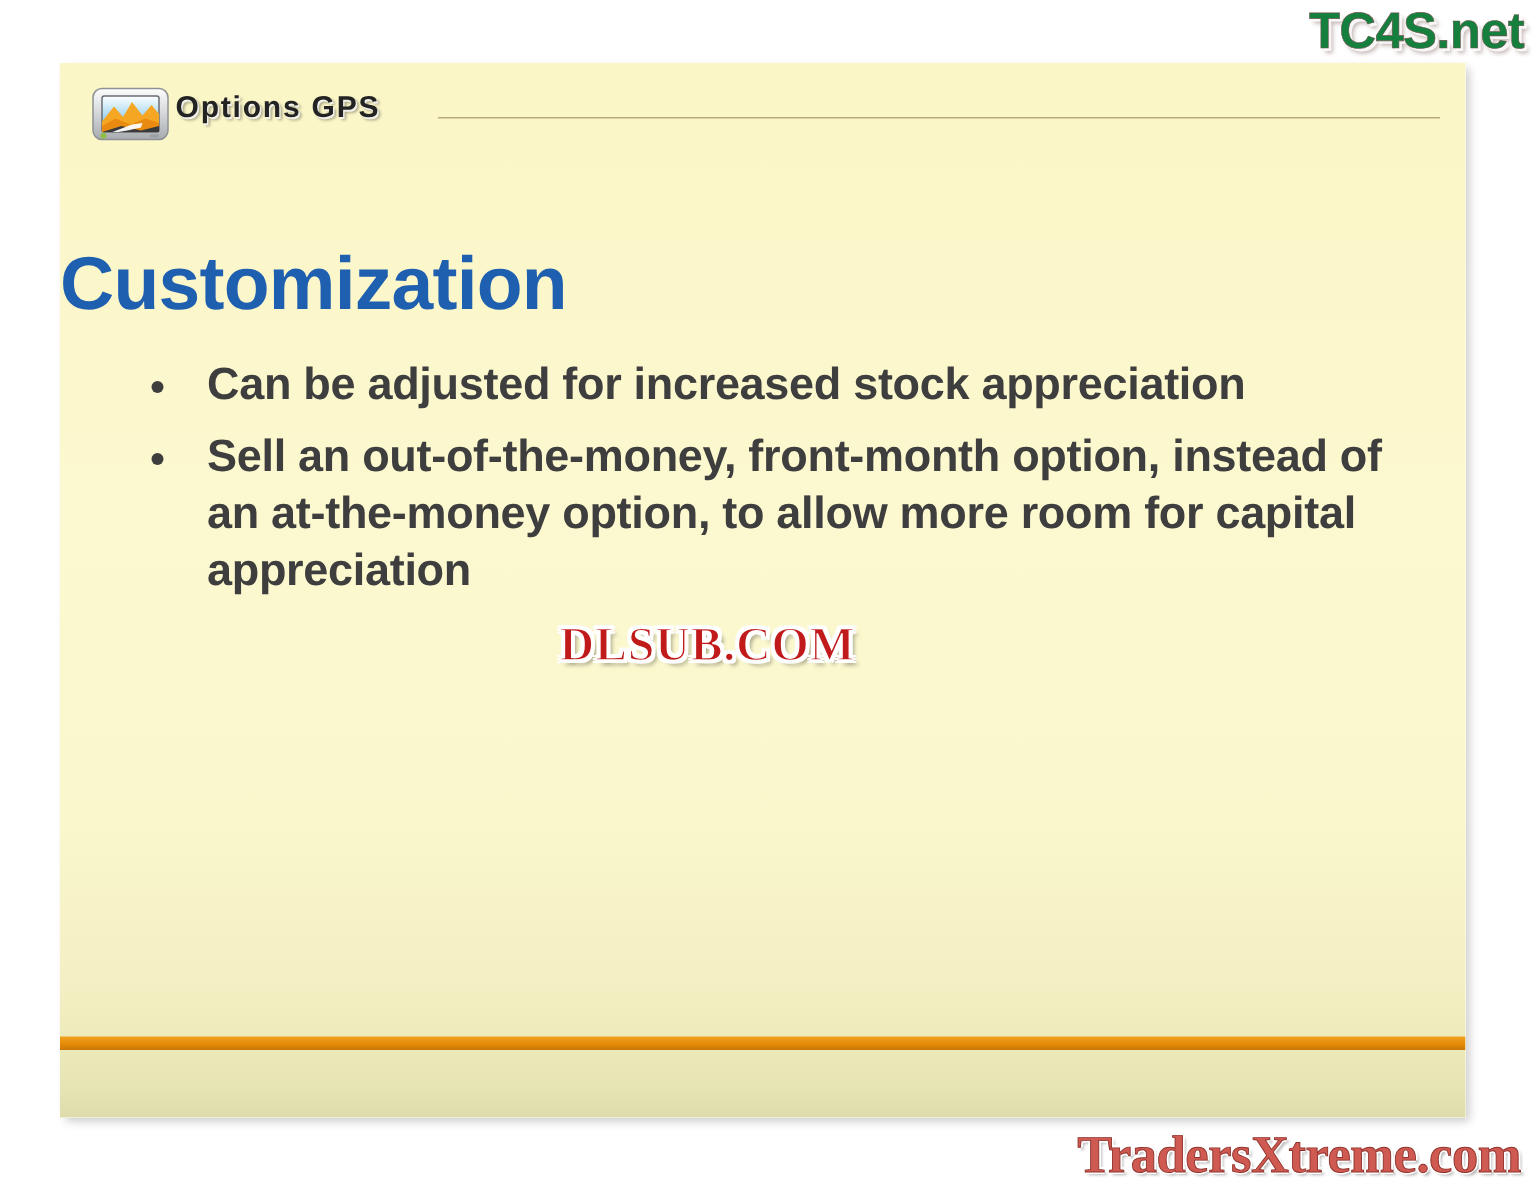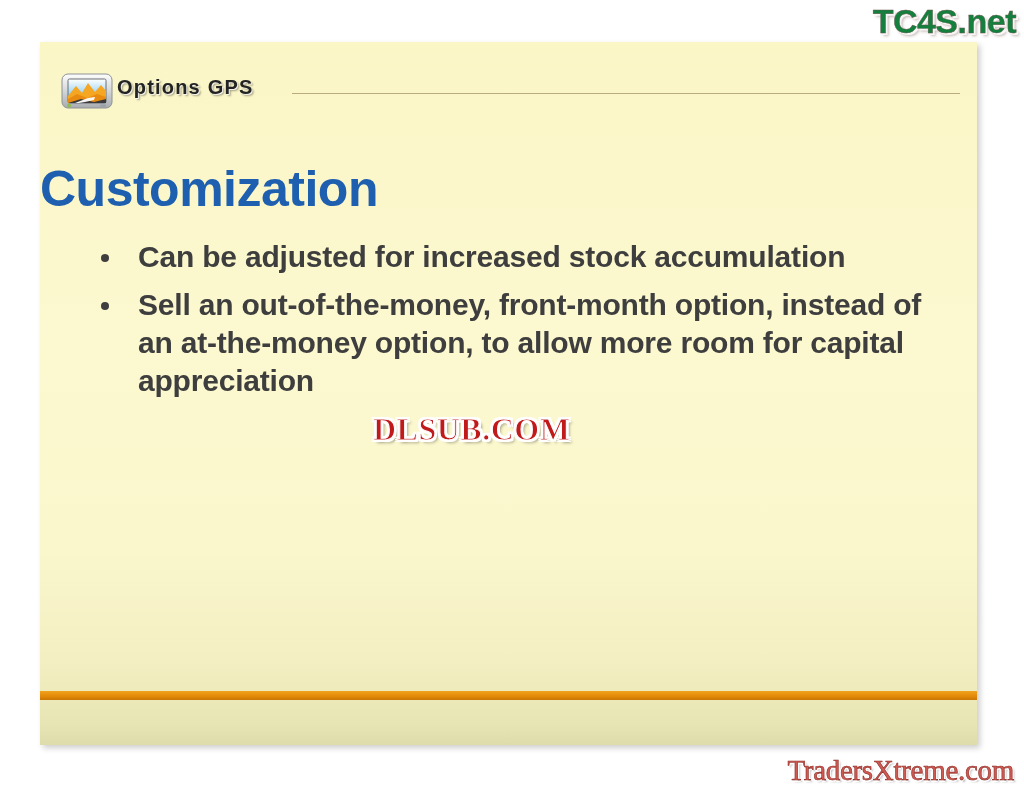--- a/index.html
+++ b/index.html
@@ -49,21 +49,21 @@
         #e8e5b4 97%,
         #dedcaa 100%);
     box-shadow: 3px 3px 6px rgba(0,0,0,0.20);
     overflow: hidden;
   }
 
   
   .slide-header {
     position: absolute;
     left: 0;
-    top: 15px;
+    top: 0;
     width: 100%;
     height: 58px;
   }
   .gps-logo {
     position: absolute;
     left: 21px;
     top: 15px;
     width: 52px;
     height: 39px;
   }
@@ -182,22 +182,22 @@
     color: #ededed;
     white-space: nowrap;
   }
 
   
   .bottom-brand {
     position: absolute;
     right: 10px;
     bottom: 4px;
     font-family: "Liberation Serif", serif;
-    font-weight: normal;
-    font-size: 29px;
+    font-weight: bold;
+    font-size: 35px;
     line-height: 34px;
     letter-spacing: -0.3px;
     color: #cf5a52;
     -webkit-text-stroke: 0.6px #8e3029;
     text-shadow:
        1.5px 0 0 #ffffff, -1.5px 0 0 #ffffff, 0 1.5px 0 #ffffff, 0 -1.5px 0 #ffffff,
        2px 2px 2px rgba(0,0,0,0.30);
     white-space: nowrap;
     z-index: 40;
   }
@@ -235,21 +235,21 @@
     </span>
     <span class="brand-word">Options GPS</span>
     <span class="header-rule"></span>
   </div>
 
   <h1 class="slide-title">Customization</h1>
 
   <ul class="bullet-list">
     <li class="bullet-item">
       <span class="bullet-dot"></span>
-      <span>Can be adjusted for increased stock accumulation</span>
+      <span>Can be adjusted for increased stock appreciation</span>
     </li>
     <li class="bullet-item">
       <span class="bullet-dot"></span>
       <span>Sell an out-of-the-money, front-month option, instead of an at-the-money option, to allow more room for capital appreciation</span>
     </li>
   </ul>
 
   <div class="watermark">DLSUB.COM</div>
 
   <div class="footer-accent"></div>

